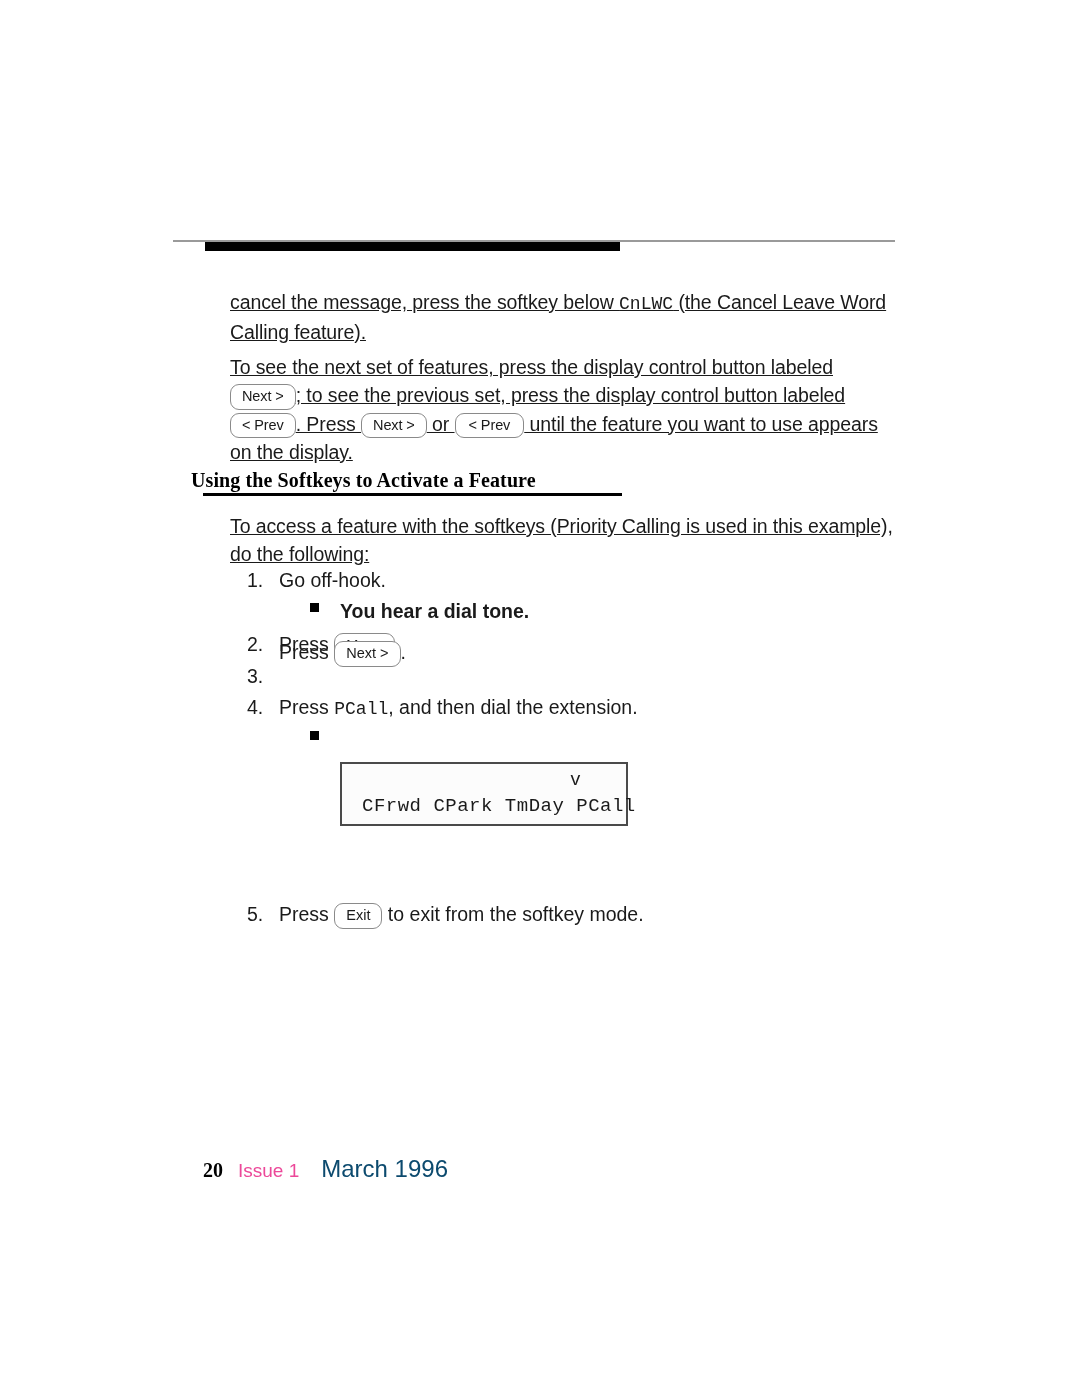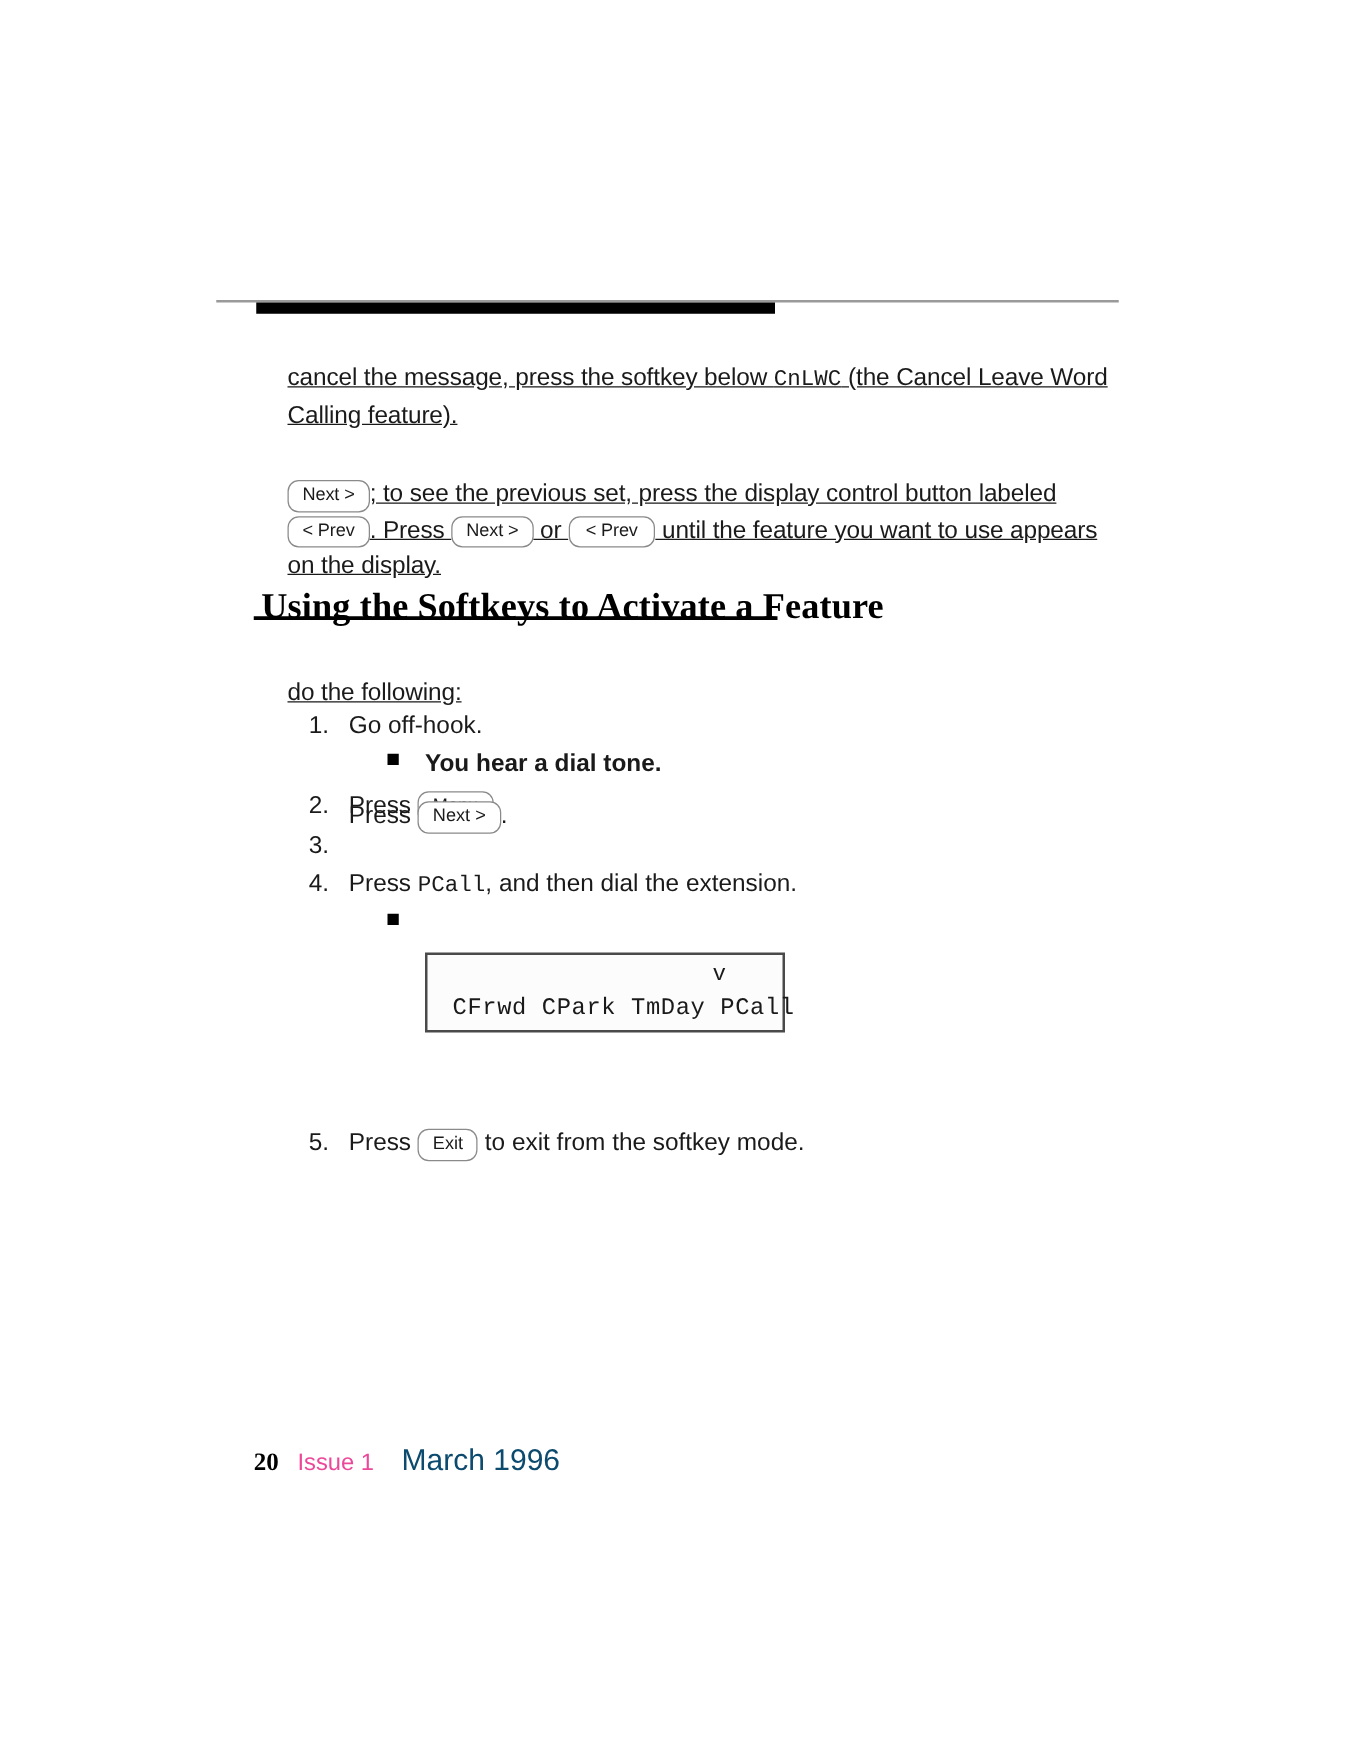--- a/index.html
+++ b/index.html
@@ -69,25 +69,25 @@
     color: #1a1a1a;
     padding: 4px 11px 5px 11px;
     vertical-align: 1px;
     white-space: nowrap;
   }
   .key.wide { padding-left: 13px; padding-right: 13px; }
 
   
   .sec-head {
     position: absolute;
-    left: 209px;
+    left: 191px;
     top: 469px;
     font-family: "Liberation Serif", serif;
     font-weight: bold;
-    font-size: 29px;
+    font-size: 20px;
     color: #000000;
     letter-spacing: 0.1px;
   }
   .sec-rule {
     position: absolute;
     left: 203px;
     top: 493px;
     width: 419px;
     height: 3px;
     background: #000000;
@@ -190,31 +190,31 @@
     <div class="rule-thin"></div>
     <div class="rule-thick"></div>
   </div>
 
   <div class="para" style="left:230px; top:288px; width:660px;">
     <span>cancel the message, press the softkey below </span><span class="mono">CnLWC</span><span> (the Cancel Leave Word</span><br>
     <span>Calling feature).</span>
   </div>
 
   <div class="para" style="left:230px; top:353px; width:670px;">
-    <br>
+    <span>To see the next set of features, press the display control button labeled</span><br>
     <span class="key">Next &gt;</span><span>; to see the previous set, press the display control button labeled</span><br>
     <span class="key">&lt; Prev</span><span>. Press </span><span class="key">Next &gt;</span><span> or </span><span class="key wide">&lt; Prev</span><span> until the feature you want to use appears</span><br>
     <span>on the display.</span>
   </div>
 
   <div class="sec-head">Using the Softkeys to Activate a Feature</div>
   <div class="sec-rule"></div>
 
   <div class="para" style="left:230px; top:512px; width:670px;">
-    <br>
+    <span>To access a feature with the softkeys (Priority Calling is used in this example),</span><br>
     <span>do the following:</span>
   </div>
 
   <div class="step-num" style="left:247px; top:566px;">1.</div>
   <div class="step-txt" style="left:279px; top:566px;">Go off-hook.</div>
 
   <div class="bullet" style="left:310px; top:603px;"></div>
   <div class="bullet-txt" style="left:340px; top:597px;font-weight:bold;">You hear a dial tone.</div>
 
   <div class="step-num" style="left:247px; top:630px;">2.</div>

